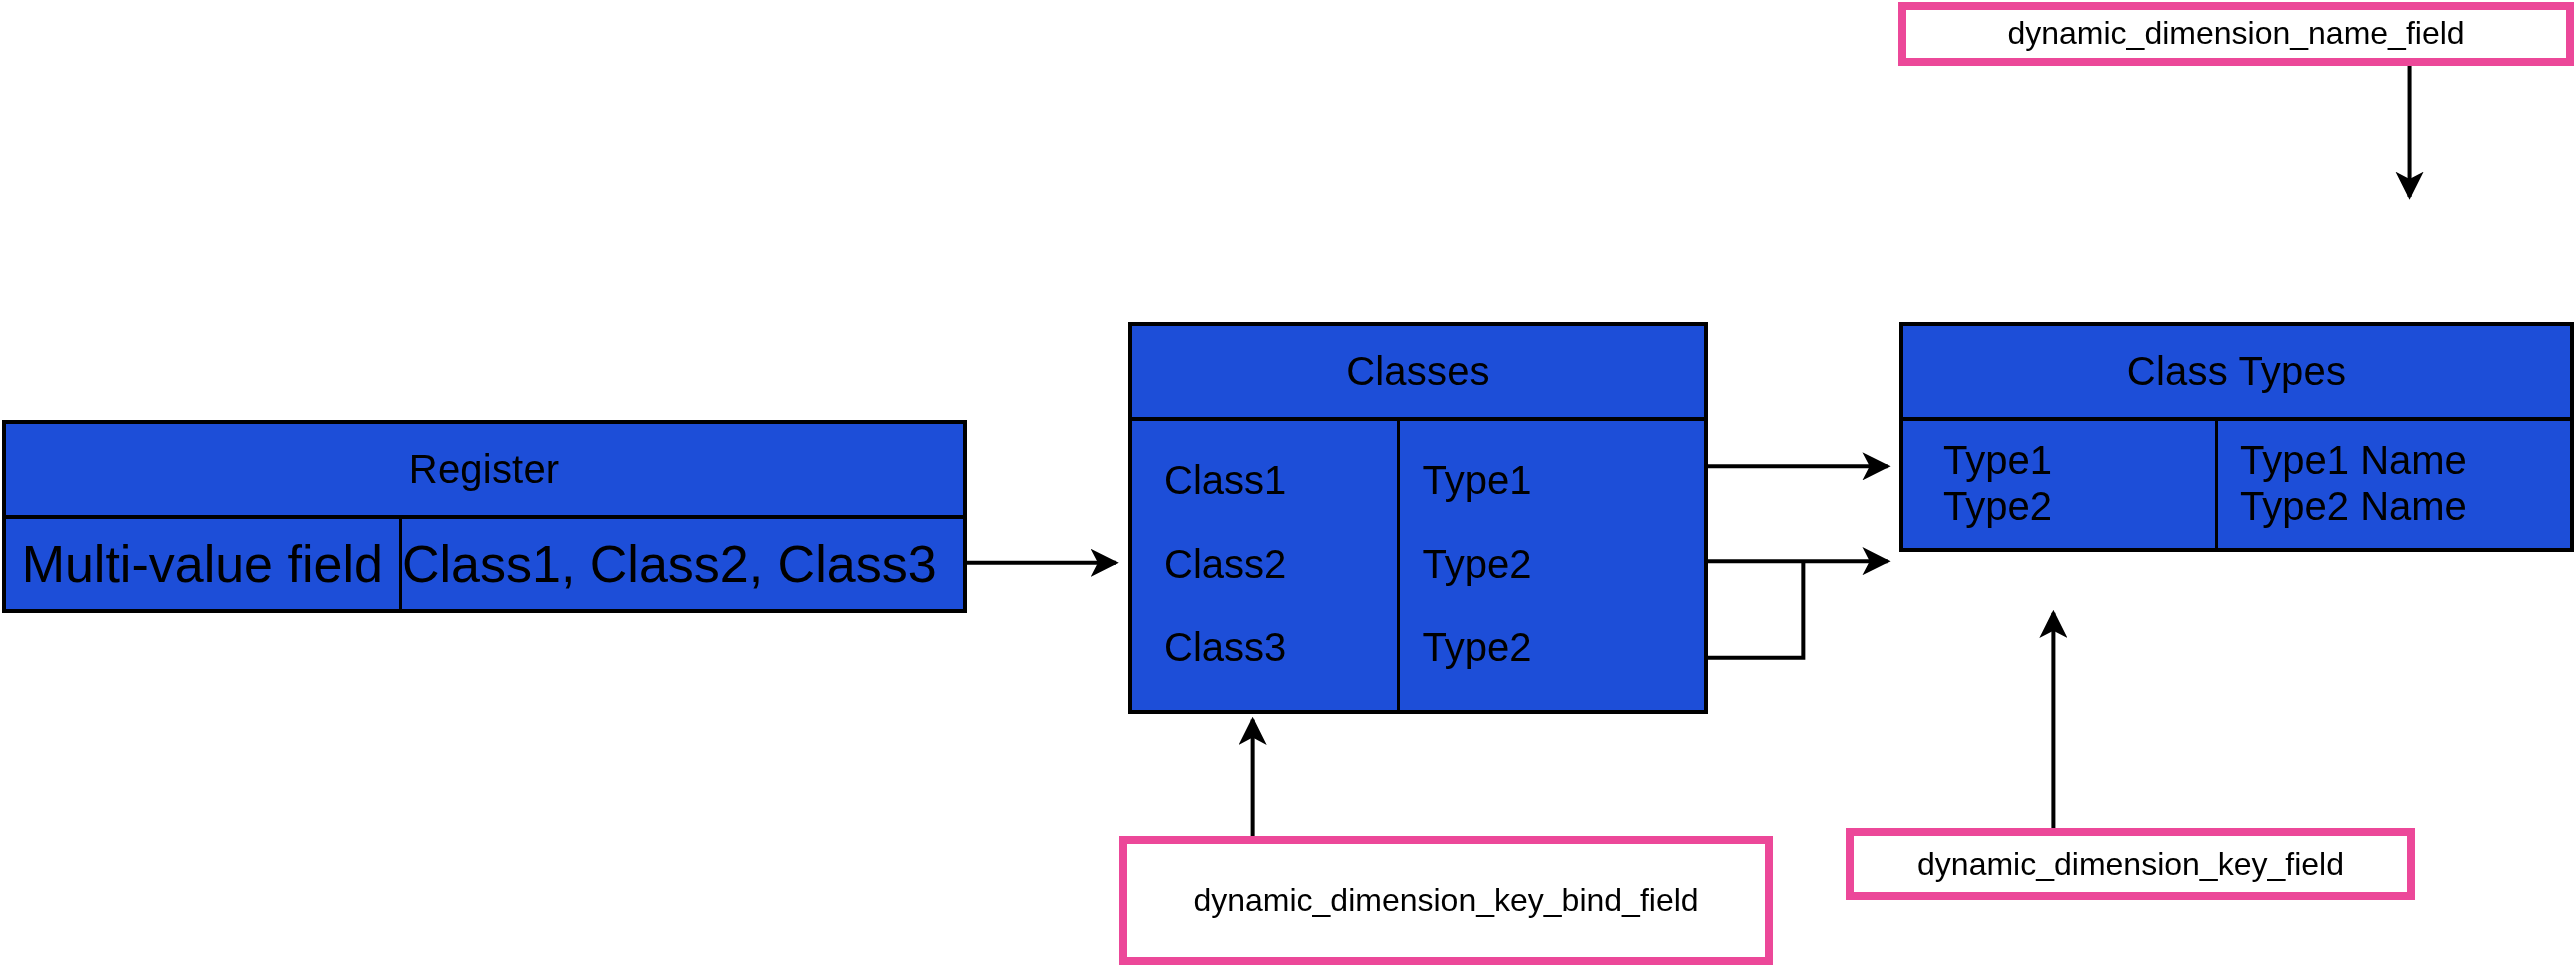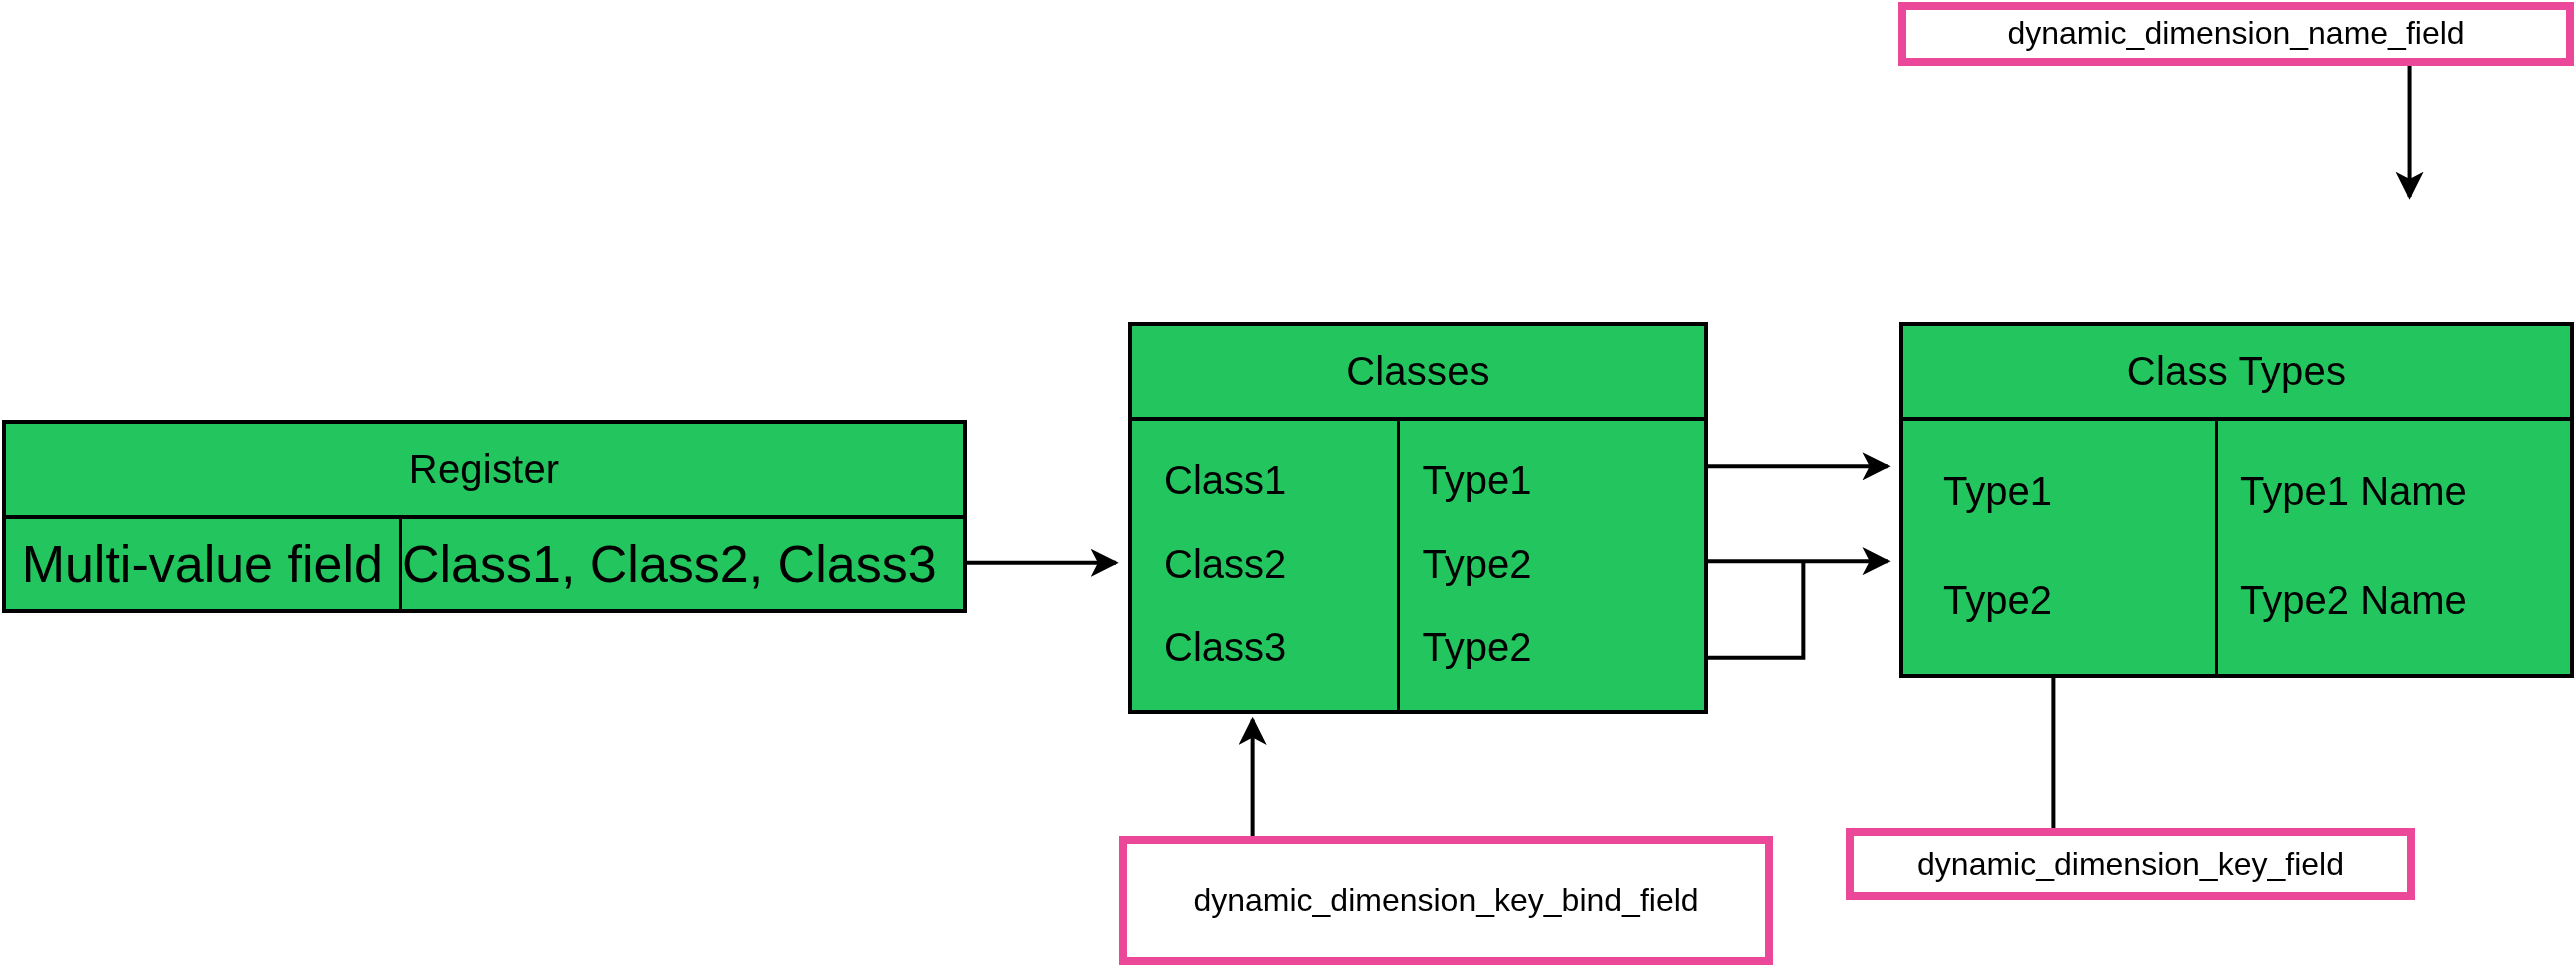--- a/index.html
+++ b/index.html
@@ -21,21 +21,21 @@
     left: 0;
     top: 0;
     width: 2576px;
     height: 968px;
     pointer-events: none;
   }
   .entity {
     position: absolute;
     box-sizing: border-box;
     border: 4px solid #000000;
-    background: #22c55e;
+    background: #1d4ed8;
     display: flex;
     flex-direction: column;
   }
   .entity-title {
     box-sizing: border-box;
     display: flex;
     align-items: center;
     justify-content: center;
     border-bottom: 4px solid #000000;
     font-size: 40px;
@@ -73,21 +73,21 @@
   #register .entity-cell { font-size: 52px; }
 
   
   #classes { left: 1128px; top: 322px; width: 580px; height: 392px; }
   #classes .entity-title { height: 95px; }
   #classes .col-left { width: 269px; padding-left: 32px; }
   #classes .col-right { width: 305px; padding-left: 22.5px; }
   #classes .entity-col { justify-content: space-around; padding-top: 17.7px; padding-bottom: 21px; }
 
   
-  #classtypes { left: 1899px; top: 322px; width: 675px; height: 356px; }
+  #classtypes { left: 1899px; top: 322px; width: 675px; height: 230px; }
   #classtypes .entity-title { height: 95px; }
   #classtypes .col-left { width: 315px; padding-left: 40px; }
   #classtypes .col-right { width: 353px; padding-left: 22.5px; }
   #classtypes .entity-col { justify-content: space-around; padding-top: 16px; padding-bottom: 19.3px; }
 
   
   .note {
     position: absolute;
     box-sizing: border-box;
     border: 8px solid #ec4899;

